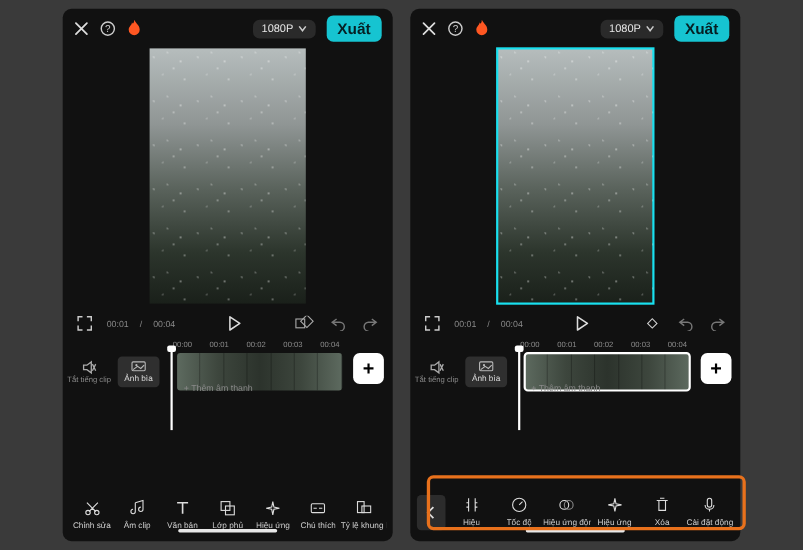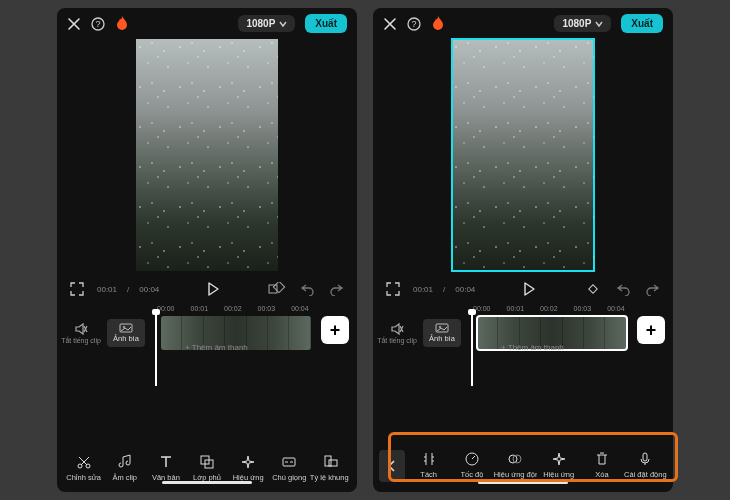--- a/index.html
+++ b/index.html
@@ -15,22 +15,22 @@
     --orange:#e8711c;
   }
   *{box-sizing:border-box;font-family:-apple-system,Helvetica,Arial,sans-serif}
   body{margin:0;background:var(--bg);width:730px;height:500px;overflow:hidden;position:relative}
   .stage{display:flex;gap:16px;justify-content:center;padding:8px 44px}
   .phone{width:300px;height:484px;background:var(--phone-bg);border-radius:8px;display:flex;flex-direction:column;position:relative;color:var(--text);font-size:10px}
   
   .topbar{display:flex;align-items:center;gap:10px;padding:6px 10px 2px 10px}
   .spacer{flex:1}
   .icon{display:inline-flex;align-items:center;justify-content:center}
-  .pill{background:#2a2a2a;border-radius:6px;padding:3px 8px;font-size:10px;font-weight:700;display:flex;align-items:center;gap:4px}
-  .pill-accent{background:var(--accent);color:#062024;padding:4px 10px;border-radius:6px;font-size:10px;font-weight:700}
+  .pill{background:#2a2a2a;border-radius:6px;padding:3px 8px;font-size:10px;font-weight:400;display:flex;align-items:center;gap:4px}
+  .pill-accent{background:var(--accent);color:#062024;padding:4px 10px;border-radius:6px;font-size:14px;font-weight:700}
   
   .preview-wrap{flex:0 0 auto;display:flex;justify-content:center;padding:4px 0 4px}
   .preview{width:142px;height:232px;background:linear-gradient(to bottom,#b6bdbd 0%,#8f9594 30%,#5a635c 55%,#2c352c 80%,#1a201a 100%);position:relative;overflow:hidden}
   .preview.selected{outline:2px solid var(--accent-bright);outline-offset:-1px}
   .rain{position:absolute;inset:0;background-image:radial-gradient(circle at 10% 20%,rgba(255,255,255,.35) 0 1px,transparent 1px),radial-gradient(circle at 40% 10%,rgba(255,255,255,.3) 0 1px,transparent 1px),radial-gradient(circle at 70% 30%,rgba(255,255,255,.35) 0 1px,transparent 1px),radial-gradient(circle at 30% 60%,rgba(255,255,255,.25) 0 1px,transparent 1px),radial-gradient(circle at 80% 70%,rgba(255,255,255,.3) 0 1px,transparent 1px),radial-gradient(circle at 55% 45%,rgba(255,255,255,.3) 0 1px,transparent 1px);background-size:40px 40px}
   
   .transport{display:flex;align-items:center;padding:4px 10px;gap:10px}
   .trow-icon{width:20px;height:20px;display:flex;align-items:center;justify-content:center;color:#ccc}
   .time-tiny{font-size:8px;color:var(--text-dim)}
   
@@ -40,21 +40,21 @@
   .left-tools{display:flex;flex-direction:column;align-items:center;gap:1px;width:48px;font-size:7px;color:var(--text-dim)}
   .left-tools .icon{color:#aaa}
   .cover-chip{background:#2f2f2f;border-radius:4px;padding:4px 6px;font-size:7.5px;color:#ddd;display:flex;flex-direction:column;align-items:center;gap:1px;margin-left:2px}
   .strip-wrap{flex:1;position:relative;height:34px;margin-left:4px}
   .strip{position:absolute;left:12px;top:0;height:34px;width:150px;background:linear-gradient(to right,#5d6a5f,#3d463d,#2c332c,#3d463d,#5d6a5f);border-radius:3px;display:flex;overflow:hidden}
   .strip.selected{outline:2px solid #fff;outline-offset:-1px}
   .strip .frame{flex:1;border-right:1px solid rgba(0,0,0,.25)}
   .playhead{position:absolute;left:98px;top:-4px;width:2px;height:74px;background:#fff}
   .playhead:before{content:"";position:absolute;top:-3px;left:-3px;width:8px;height:6px;background:#fff;border-radius:2px}
   .add-btn{position:absolute;right:8px;top:0;width:28px;height:28px;background:#fff;color:#000;border-radius:6px;display:flex;align-items:center;justify-content:center;font-size:18px;font-weight:700}
-  .audio-hint{position:absolute;left:128px;top:40px;font-size:8px;color:var(--text-dim)}
+  .audio-hint{position:absolute;left:110px;top:40px;font-size:8px;color:var(--text-dim)}
   
   .bottom{position:absolute;left:0;right:0;bottom:6px;padding:0 4px}
   .tools{display:flex;gap:0;justify-content:space-between;padding:4px 2px}
   .tool{flex:1;display:flex;flex-direction:column;align-items:center;gap:2px;font-size:7.5px;color:#cfcfcf;min-width:0}
   .tool .icon{height:18px;color:#e0e0e0}
   .tool-label{white-space:nowrap;overflow:hidden;text-overflow:clip;max-width:100%}
   .back-chip{width:26px;height:32px;background:#2c2c2c;border-radius:4px;display:flex;align-items:center;justify-content:center;color:#ddd;margin-right:2px;flex:0 0 auto}
   .home-ind{position:absolute;bottom:2px;left:50%;transform:translateX(-50%);width:90px;height:3px;background:#fff;border-radius:2px;opacity:.9}
   
   .arrow{position:absolute;left:38px;bottom:30px;width:0;height:0}
@@ -226,21 +226,21 @@
             </span>
             <span class="tool-label">Hiệu ứng</span>
           </div>
         <div class="tool">
             <span class="icon">
               <svg width="16" height="16" viewBox="0 0 16 16">
                 <rect x="2" y="4" width="12" height="8" rx="1" fill="none" stroke="#ddd"></rect>
                 <path d="M4 8 H7 M9 8 H12" stroke="#ddd"></path>
               </svg>
             </span>
-            <span class="tool-label">Chú giọng</span>
+            <span class="tool-label">Chú thích</span>
           </div>
         <div class="tool">
             <span class="icon">
               <svg width="16" height="16" viewBox="0 0 16 16">
                 <rect x="3" y="2" width="6" height="10" fill="none" stroke="#ddd"></rect>
                 <rect x="7" y="6" width="8" height="6" fill="none" stroke="#ddd"></rect>
               </svg>
             </span>
             <span class="tool-label">Tỷ lệ khung hình</span>
           </div>
@@ -369,21 +369,21 @@
             <svg width="10" height="12" viewBox="0 0 10 12">
               <path d="M7 1 L2 6 L7 11" stroke="#ddd" stroke-width="1.6" fill="none"></path>
             </svg>
           </div>
         <div class="tool">
             <span class="icon">
               <svg width="16" height="16" viewBox="0 0 16 16">
                 <path d="M5 2 V14 M11 2 V14 M5 6 H3 M5 10 H3 M11 6 H13 M11 10 H13" stroke="#ddd"></path>
               </svg>
             </span>
-            <span class="tool-label">Tách</span>
+            <span class="tool-label">Hiệu</span>
           </div>
         <div class="tool">
             <span class="icon">
               <svg width="16" height="16" viewBox="0 0 16 16">
                 <circle cx="8" cy="8" r="6" fill="none" stroke="#ddd"></circle>
                 <path d="M8 8 L11 5" stroke="#ddd"></path>
               </svg>
             </span>
             <span class="tool-label">Tốc độ</span>
           </div>

